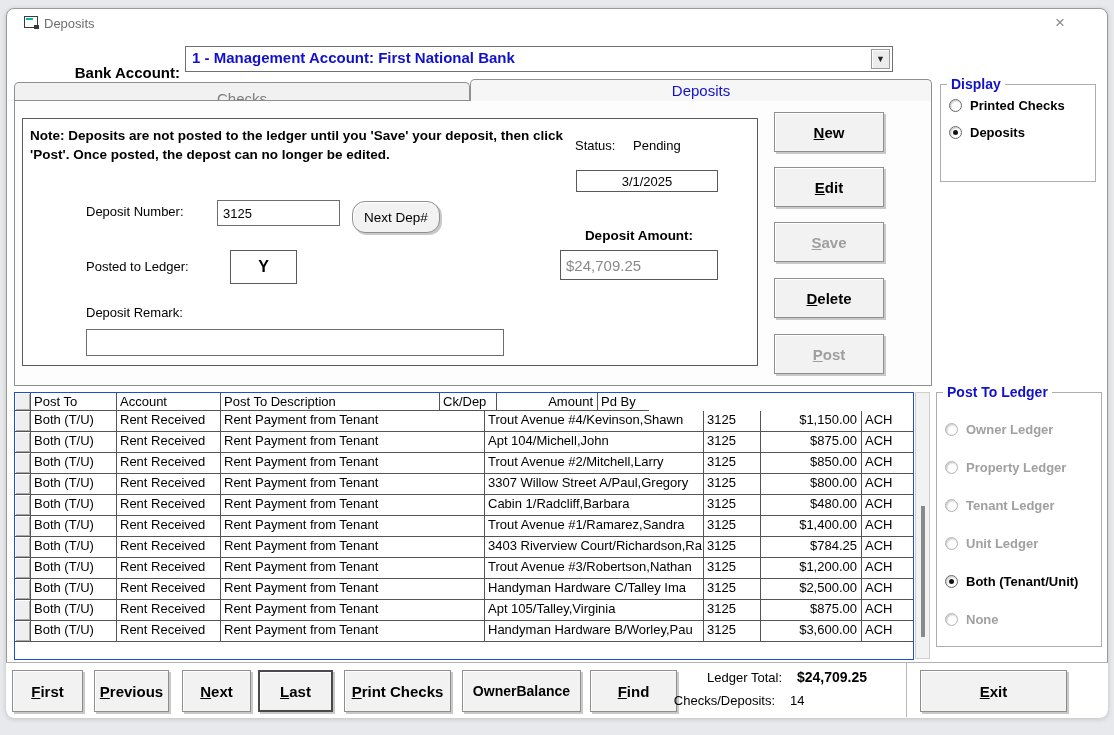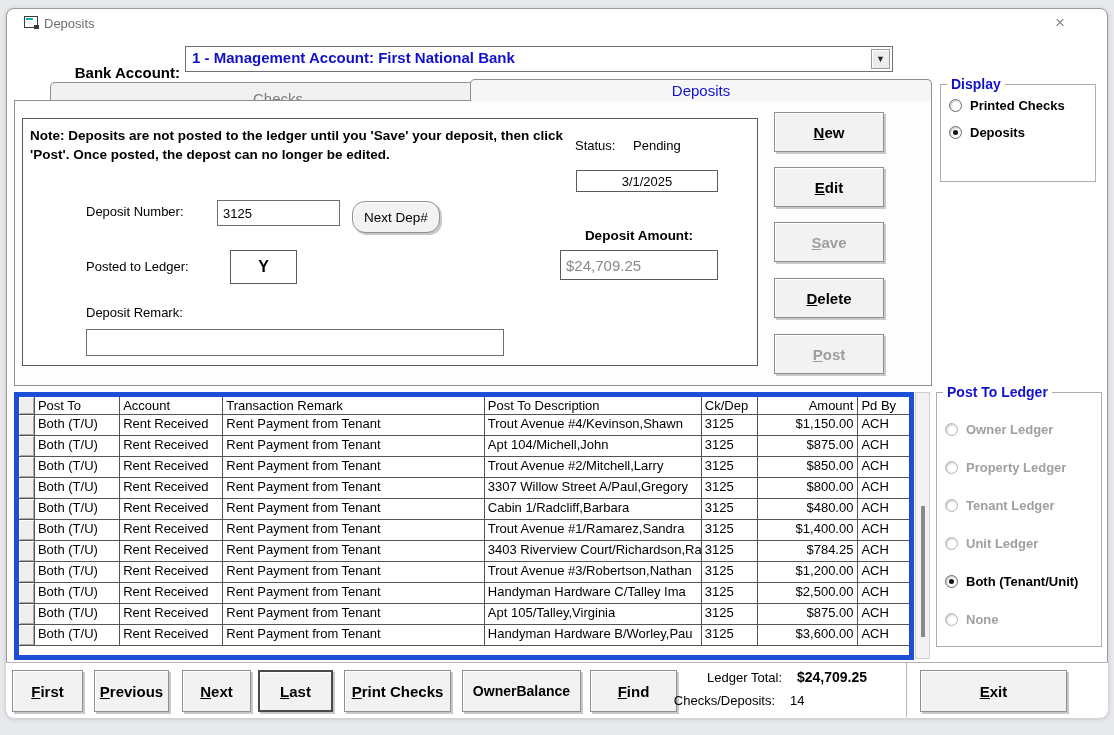--- a/index.html
+++ b/index.html
@@ -21,21 +21,21 @@
   .bank-label { left:40px; top:49px; width:140px; text-align:right; font-weight:bold; font-size:15px; color:#000;margin-top:15px; }
   .combo { left:185px; top:46px; width:708px; height:26px; background:#fff; border:1px solid #707070; }
   .combo-value { position:absolute; left:6px; top:2px; font-weight:bold; font-size:15px; color:#1111cc; white-space:nowrap; }
   .combo-arrow { position:absolute; right:2px; top:2px; width:19px; height:20px; background:#ececec;
                  border:1px solid #9a9a9a; box-shadow:inset 1px 1px 0 #fff; display:flex; align-items:center; justify-content:center; }
   .combo-arrow span { font-size:9px; color:#222; }
 
   
   .tab { font-size:15px; display:flex; align-items:center; justify-content:center;
          border:1px solid #8f8f8f; border-bottom:none; border-radius:5px 5px 0 0; }
-  .tab-checks { left:14px; top:82px; width:456px; height:32px; background:#f1f1f1; color:#7d7d7d;margin-left:36px; }
+  .tab-checks { left:14px; top:82px; width:456px; height:32px; background:#f1f1f1; color:#7d7d7d; }
   .tab-deposits { left:470px; top:79px; width:462px; height:22px; background:#f6f6f6; color:#1111cc; z-index:3; }
   .tab-panel { left:14px; top:100px; width:918px; height:286px; background:#fdfdfd; border:1px solid #8f8f8f; z-index:2; }
 
   
   .note-box { left:22px; top:118px; width:736px; height:248px; background:#fff; border:1px solid #5a5a5a; z-index:4; }
   .note-text { left:30px; top:126px; width:545px; font-weight:bold; font-size:13.5px; line-height:19px; color:#000; z-index:5; }
   .field-label { font-size:13px; color:#000; z-index:5; }
   .sunken-input { background:#fff; border:1px solid #6e6e6e; font-size:13px; font-family:"Liberation Sans",sans-serif;
                   padding-left:5px; z-index:5; }
   .display-box { background:#fff; border:1px solid #5a5a5a; z-index:5; }
@@ -58,21 +58,21 @@
   .display-group .radio-row { height:27px; }
   .ledger-group .radio-row { height:38px;text-align:center; }
   .radio { width:13px; height:13px; border-radius:50%; background:#fff; border:1px solid #6a6a6a;
            box-shadow:inset 1px 1px 2px #c2c2c2; position:relative; flex:0 0 13px; }
   .radio.checked::after { content:''; position:absolute; left:3px; top:3px; width:5px; height:5px; border-radius:50%; background:#141414; }
   .radio.rdisabled { border-color:#b3b3b3; }
   .radio-label { font-weight:bold; font-size:13px; color:#000; white-space:nowrap; }
   .radio-label.dimmed { color:#a0a0a0; }
 
   
-  .grid-wrap { left:14px; top:392px; width:900px; height:268px; background:#fff; border:5px solid #1d4ed8; z-index:4; }
+  .grid-wrap { left:14px; top:392px; width:900px; height:268px; background:#fff; border:1px solid #1d4ed8; z-index:4; }
   .thead, .trow { display:flex; }
   .thead { height:18px; }
   .trow { height:21px; }
   .tc { border-right:1px solid #555; border-bottom:1px solid #555; font-size:13px; color:#000;
         padding:1px 3px 0 3px; overflow:hidden; white-space:nowrap; background:#fff; }
   .thead .tc { font-size:13px; }
   .tc.sel { width:16px; background:#efefef; box-shadow:inset 1px 1px 0 #ffffff, inset -1px -1px 0 #a8a8a8; }
   .tc.post_to { width:86px; }
   .tc.account { width:104px; }
   .tc.remark { width:264px; }
@@ -173,21 +173,20 @@
         <span class="radio-label">Deposits</span>
       </div>
     </div>
 </fieldset>
 
 <div class="abs grid-wrap">
   <div class="thead">
     <div class="tc sel"></div>
     <div class="tc post_to">Post To</div>
     <div class="tc account">Account</div>
-    <div class="tc remark">Transaction Remark</div>
     <div class="tc desc">Post To Description</div>
     <div class="tc ck">Ck/Dep</div>
     <div class="tc amt">Amount</div>
     <div class="tc pd">Pd By</div>
   </div>
   <div>
       <div class="trow">
         <div class="tc sel"></div>
         <div class="tc post_to">Both (T/U)</div>
         <div class="tc account">Rent Received</div>

